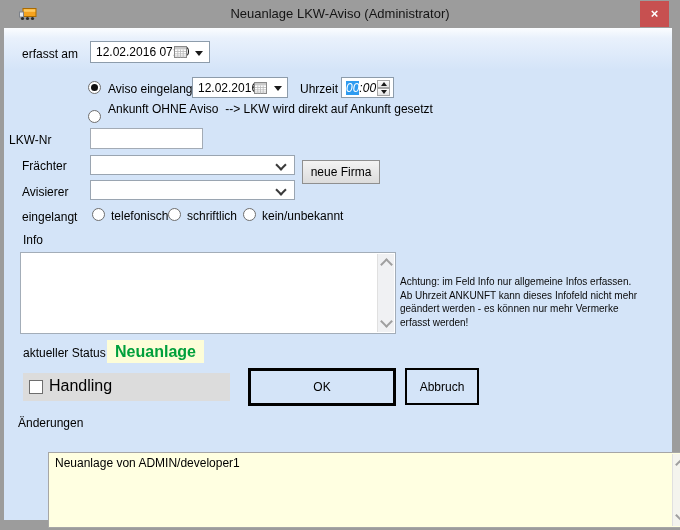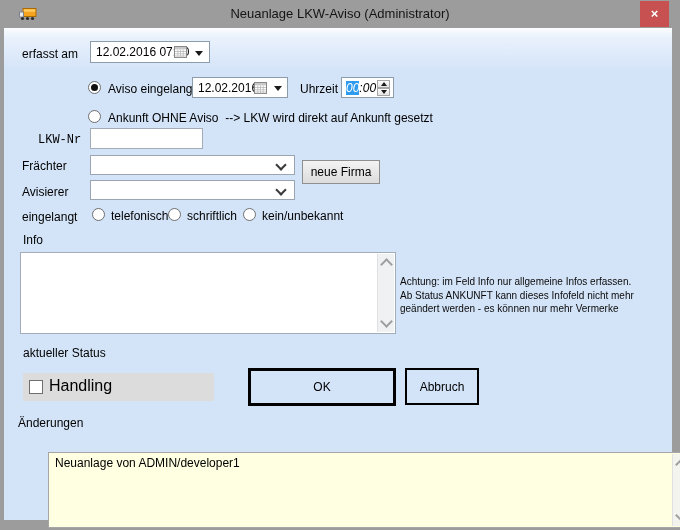--- a/index.html
+++ b/index.html
@@ -96,24 +96,24 @@
           <span class="tri-up-s"></span>
         </div>
       <div class="cell" style="top:8px;">
           <span class="tri-down-s"></span>
         </div>
     </div>
   </div>
 
   <div>
     <span class="radio" style="left:84px;top:82px;"></span>
-    <span class="lbl" style="left:104px;top:83px;">Ankunft OHNE Aviso  --&gt; LKW wird direkt auf Ankunft gesetzt</span>
+    <span class="lbl" style="left:104px;top:74px;">Ankunft OHNE Aviso  --&gt; LKW wird direkt auf Ankunft gesetzt</span>
   </div>
 
-  <div class="lbl" style="left:34px;top:105px;font-family:Liberation Mono, monospace;">LKW-Nr</div>
+  <div class="lbl" style="left:5px;top:105px;">LKW-Nr</div>
   <input class="box" style="left: 86px; top: 100px; width: 113px; height: 21px; padding: 0px 4px; font: 12px &quot;Liberation Sans&quot;, sans-serif; border-color: rgb(163, 171, 181); outline: none;" value="">
 
   <div class="lbl" style="left:18px;top:131px;">Frächter</div>
   <div class="box" style="left:86px;top:127px;width:205px;height:20px;border-color:#9aa5b1;">
     <span class="val"></span>
     <span class="chev down combo" style="right:9px;top:5px;"></span>
   </div>
   <button class="btn" style="left:298px;top:132px;width:78px;height:24px;background:linear-gradient(#f3f3f3,#dcdcdc);border:1px solid #8f8f8f;font-family:'Liberation Sans',sans-serif;">neue Firma</button>
 
   <div class="lbl" style="left:18px;top:157px;">Avisierer</div>
@@ -140,27 +140,29 @@
   <div class="box" style="left:16px;top:224px;width:376px;height:82px;border-color:#a3adb8;">
     <span style="position:absolute;left:5px;top:3px;font-size:12px;"></span>
     <div class="sbar">
       <span class="chev up" style="left:4px;top:6px;"></span>
       <span class="chev down" style="left:4px;bottom:6px;"></span>
     </div>
   </div>
 
   <div style="position:absolute;left:396px;top:247px;font-size:10px;line-height:13.5px;color:#0a0a0a;">
     <div style="white-space:nowrap;">Achtung: im Feld Info nur allgemeine Infos erfassen.</div>
-    <div style="white-space:nowrap;">Ab Status ANKUNFT kann dieses Infofeld nicht mehr</div>
+    <div style="white-space:nowrap;">Ab Uhrzeit ANKUNFT kann dieses Infofeld nicht mehr</div>
     <div style="white-space:nowrap;">geändert werden - es können nur mehr Vermerke</div>
+    <div style="white-space:nowrap;">erfasst werden!</div>
   </div>
 
   <div class="lbl" style="left:19px;top:318px;">aktueller Status</div>
+  <div style="position:absolute;left:103px;top:312px;width:97px;height:23px;background:#fdfdd8;color:#00a03c;font-size:16px;font-weight:bold;text-align:center;line-height:23px;">Neuanlage</div>
 
-  <div style="position:absolute;left:19px;top:345px;width:191px;height:28px;background:#dcdcdc;">
+  <div style="position:absolute;left:19px;top:345px;width:191px;height:28px;background:#dcdcdc;padding-left:16px;">
     <span class="checkbox" style="left:6px;top:7px;"></span>
     <span style="position:absolute;left:26px;top:4px;font-size:16px;color:#000;">Handling</span>
   </div>
 
   <button class="btn" style="left:401px;top:340px;width:74px;height:37px;background:transparent;border:2px solid #000;font-family:'Liberation Sans',sans-serif;">Abbruch</button>
   <button class="btn" style="left:244px;top:340px;width:148px;height:38px;background:transparent;border:3px solid #000;font-family:'Liberation Sans',sans-serif;">OK</button>
 
   <div class="lbl" style="left:14px;top:388px;">Änderungen</div>
   <div class="box" style="left:12px;top:424px;width:643px;height:76px;background:#ffffe1;border-color:#a6a6a6;margin-left:32px;">
     <span style="position:absolute;left:6px;top:3px;font-size:12px;white-space:pre;">Neuanlage von ADMIN/developer1</span>

